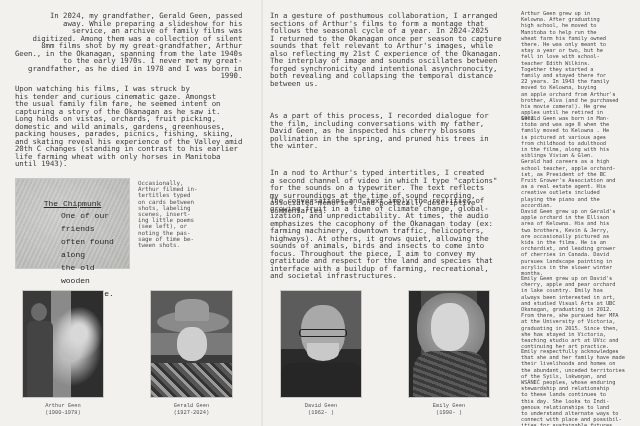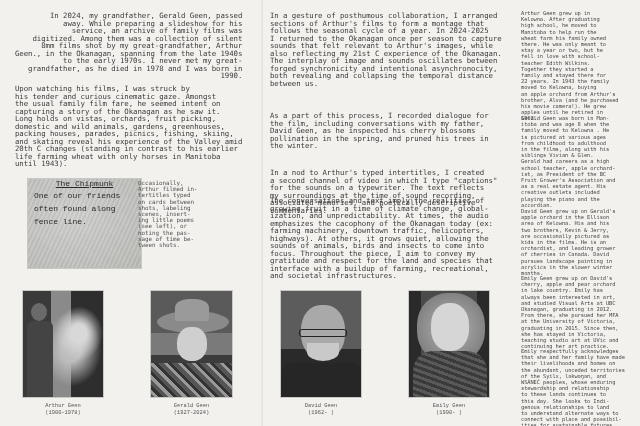--- a/index.html
+++ b/index.html
@@ -20,32 +20,32 @@
   }
   .para {
     position:absolute;
     font-size:7.35px; line-height:7.5px;
     white-space:pre; margin:0;
     letter-spacing:-0.05px;
   }
   .para.small { font-size:5.4px; line-height:6.2px; letter-spacing:-0.1px; color:#4a4a4a; }
   .para.tiny { font-size:5.9px; line-height:6.2px; }
   .intertitle {
-    position:absolute; left:27px; top:178px; width:115px; height:91px;
+    position:absolute; left:15px; top:178px; width:115px; height:91px;
     background:
       repeating-linear-gradient(115deg, rgba(255,255,255,0.08) 0 2px, rgba(0,0,0,0.04) 2px 4px),
       radial-gradient(ellipse at 40% 40%, #cfcfcd, #b9b9b6);
     border:1px solid #c8c8c5;
     box-sizing:border-box;
-    padding:0 6px;
+    padding:20px 6px;
     font-size:8px; line-height:12px;
     color:#2a2a2a;
   }
   .intertitle .t-title { text-align:center; text-decoration:underline; font-size:8px; display:block; line-height:10px; }
-  .intertitle .t-line { display:block; line-height:13px; }
+  .intertitle .t-line { display:block; line-height:13px;margin-left:39px; }
   .photo {
     position:absolute; box-sizing:border-box; overflow:hidden;
     border:1px solid #c9c9c6;
   }
   .caption {
     position:absolute; text-align:center;
     font-size:5.4px; line-height:6.5px; color:#555;
     white-space:pre;
   }
 </style>
@@ -73,20 +73,21 @@
 packing houses, parades, picnics, fishing, skiing,
 and skating reveal his experience of the Valley amid
 20th C changes (standing in contrast to his earlier
 life farming wheat with only horses in Manitoba
 until 1943).</pre>
 
   <div class="intertitle">
     <span class="t-title">The Chipmunk</span>
     <span class="t-line">One of our friends</span>
     <span class="t-line">often found along</span>
+    <span class="t-line">the old wooden</span>
     <span class="t-line">fence line.</span>
   </div>
   <pre class="para tiny" style="left:138px;top:180px;color:#555;">Occasionally,
 Arthur filmed in-
 tertitles typed
 on cards between
 shots, labeling
 scenes, insert-
 ing little poems
 (see left), or

